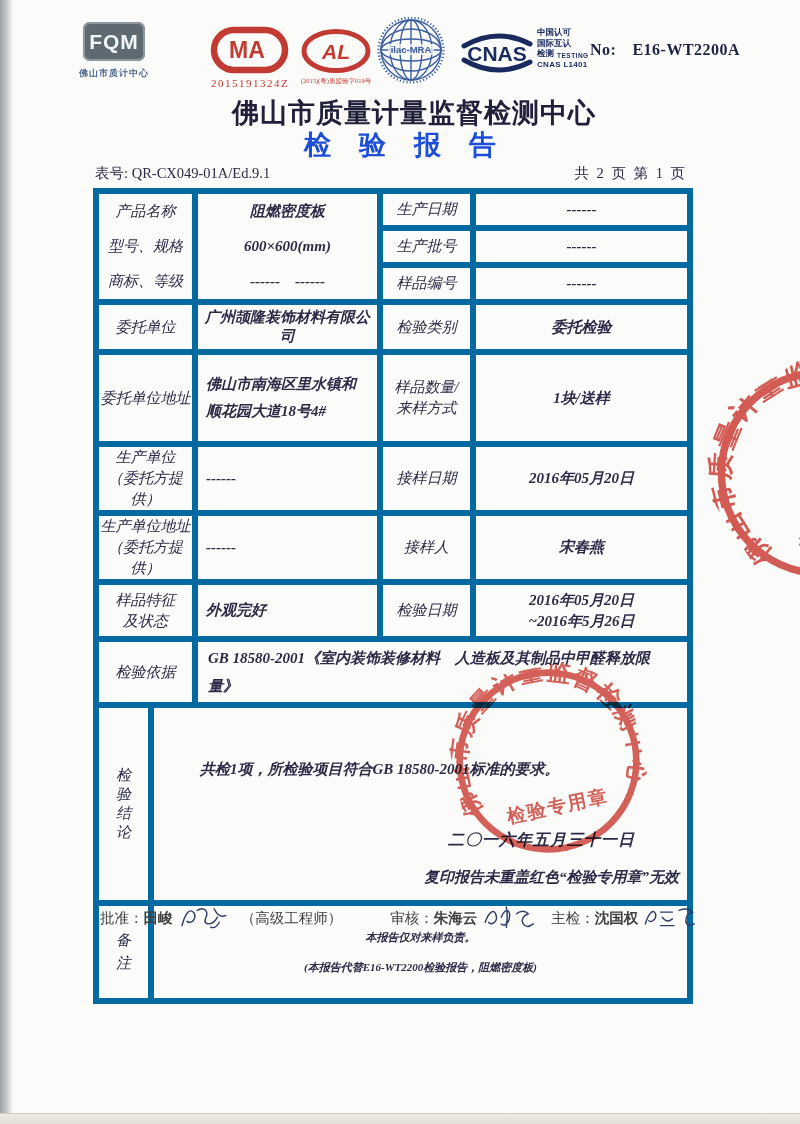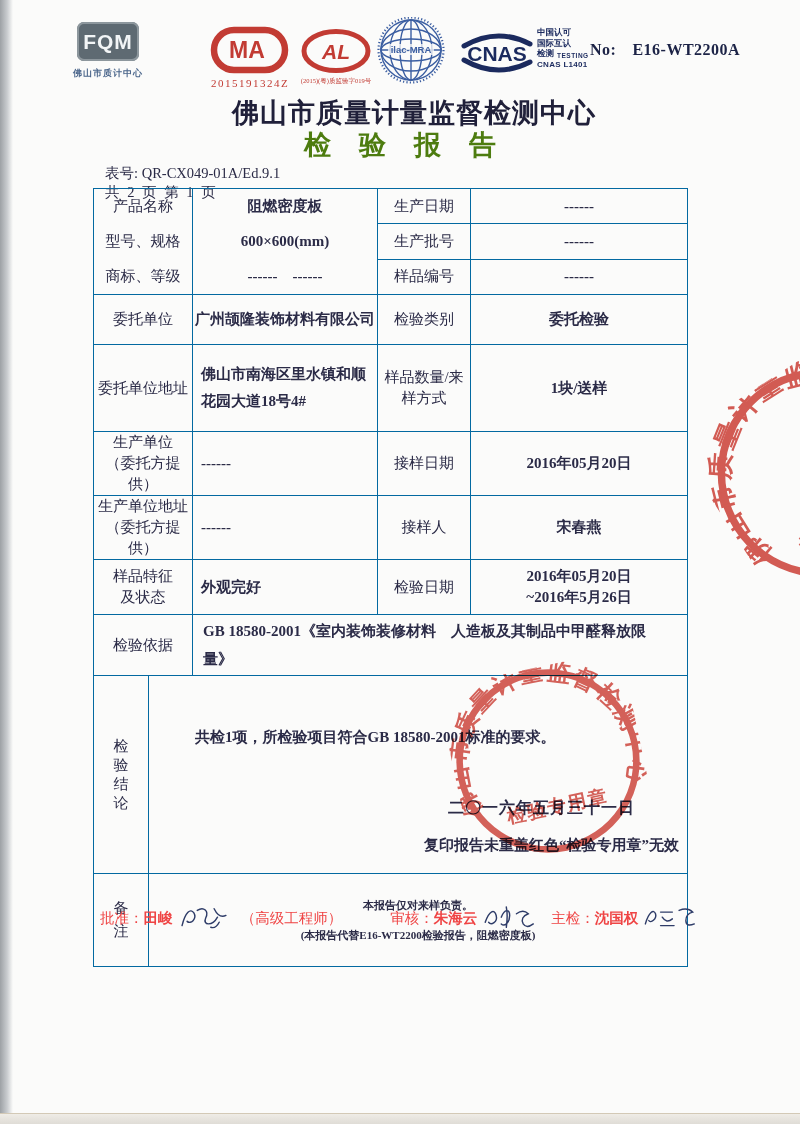--- a/index.html
+++ b/index.html
@@ -13,21 +13,21 @@
   }
   
   .edge-left { position:absolute; left:0; top:0; bottom:0; width:13px;
     background:linear-gradient(90deg,#9da1a5,#c9cccf 55%,rgba(255,255,255,0)); }
   .edge-bottom { position:absolute; left:0; right:0; bottom:0; height:11px;
     border-top:1px solid #d3c9b6;
     background:linear-gradient(#efece6,#dfdcd6); }
 
   
   .logo-group { position:absolute; display:flex; flex-direction:column; align-items:center; }
-  .fqm-wrap { left:66px; top:22px; width:84px; }
+  .fqm-wrap { left:72px; top:22px; width:84px; }
   .fqm-box { width:62px; height:39px; background:#5e6a72; border-radius:7px;
     color:#f2f5f6; font:700 21px "Liberation Sans",sans-serif; letter-spacing:1px;
     display:flex; align-items:center; justify-content:center;
     box-shadow:inset 0 0 0 2px #8d979d; }
   .fqm-caption { margin-top:6px; font-size:9px; color:#4b668b; letter-spacing:1px; font-weight:700; white-space:nowrap; }
   .cma-wrap { left:209px; top:25px; }
   .cma-caption { margin-top:2px; font-size:11px; color:#c23b33; letter-spacing:1.5px; }
   .cal-wrap { left:299px; top:29px; }
   .cal-caption { margin-top:4px; font-size:6.5px; color:#c23b33; white-space:nowrap; }
   .ilac-wrap { left:374px; top:17px; }
@@ -38,30 +38,30 @@
   .cnas-testing { font:700 6.5px "Liberation Sans",sans-serif; letter-spacing:.5px; }
   .cnas-cert { font:700 8px "Liberation Sans",sans-serif; margin-top:1px; letter-spacing:.3px; }
   .report-no { position:absolute; left:590px; top:41px; font-size:16px; font-weight:700;
     color:#1c2346; letter-spacing:.5px; white-space:nowrap; }
   .report-no .num { margin-left:16px; }
 
   
   .org-title { position:absolute; top:95px; left:0; width:800px; text-align:center;
     font-size:27px; font-weight:700; letter-spacing:1px; color:#20203a; transform:translateX(14px); }
   .doc-title { position:absolute; top:127px; left:0; width:800px; text-align:center;
-    font-size:27px; font-weight:700; letter-spacing:28px; text-indent:28px; color:#4d7c0f; }
-  .meta-row { position:absolute; top:164px; left:105px; width:592px;
-    display:flex; justify-content:space-between; font-size:14.5px; color:#2a2a46;flex-direction:column; }
+    font-size:27px; font-weight:700; letter-spacing:28px; text-indent:28px; color:#1d4ed8; }
+  .meta-row { position:absolute; top:164px; left:95px; width:592px;
+    display:flex; justify-content:space-between; font-size:14.5px; color:#2a2a46; }
   .meta-pages { letter-spacing:2px; }
 
   
   table.report { position:absolute; left:93px; top:188px; width:594px;
     border-collapse:collapse; table-layout:fixed; }
-  table.report td { border:1px solid #0369a1; font-size:15px; text-align:center;
-    vertical-align:middle; padding:0; color:#2b2b47; overflow:hidden; }
+  table.report td { border:6px solid #0369a1; font-size:15px; text-align:center;
+    vertical-align:middle; padding:0; color:#2b2b47; overflow:hidden;font-style:italic; }
   .h35{height:35px} .h50{height:50px} .h57{height:57px} .h55{height:55px}
   .h198{height:198px} .h73{height:73px}
   .val { font-weight:700; }
   .tl { text-align:left !important; padding:16px 8px !important; }
   .line35 { line-height:35px; height:35px; }
   .two-line { line-height:21px; }
   .addr { line-height:27px; }
   .basis-text { line-height:28px; padding:2px 16px 2px 10px !important; }
   .vlabel { display:flex; flex-direction:column; justify-content:space-between;
     align-items:center; height:100%; padding:14px 0; font-size:15px; }
@@ -74,21 +74,21 @@
   .remarks-cell div { line-height:30px; font-weight:700; font-size:11px;text-align:center; }
 
   
   .stamp-center { position:absolute; left:454px; top:667px; width:188px; height:188px;
     transform:rotate(-12deg); opacity:.82; mix-blend-mode:multiply; }
   .stamp-edge { position:absolute; left:715px; top:366px; width:214px; height:214px;
     transform:rotate(-33deg); opacity:.85; mix-blend-mode:multiply; }
 
   
   .sig-row { position:absolute; top:901px; left:100px; width:600px;
-    display:flex; align-items:center; font-size:14.5px; color:#ef4444; white-space:nowrap; }
+    display:flex; align-items:center; font-size:14.5px; color:#404040; white-space:nowrap; }
   .sig-name { font-weight:700; }
   .sig-svg { margin:0 2px 0 4px; }
   .sig-title { margin:0 28px 0 10px; } .gap-b { margin-left:20px; } .gap-c { margin-left:14px; }
 </style>
 </head>
 <body>
 
 <div class="edge-left"></div>
 <div class="edge-bottom"></div>
 

